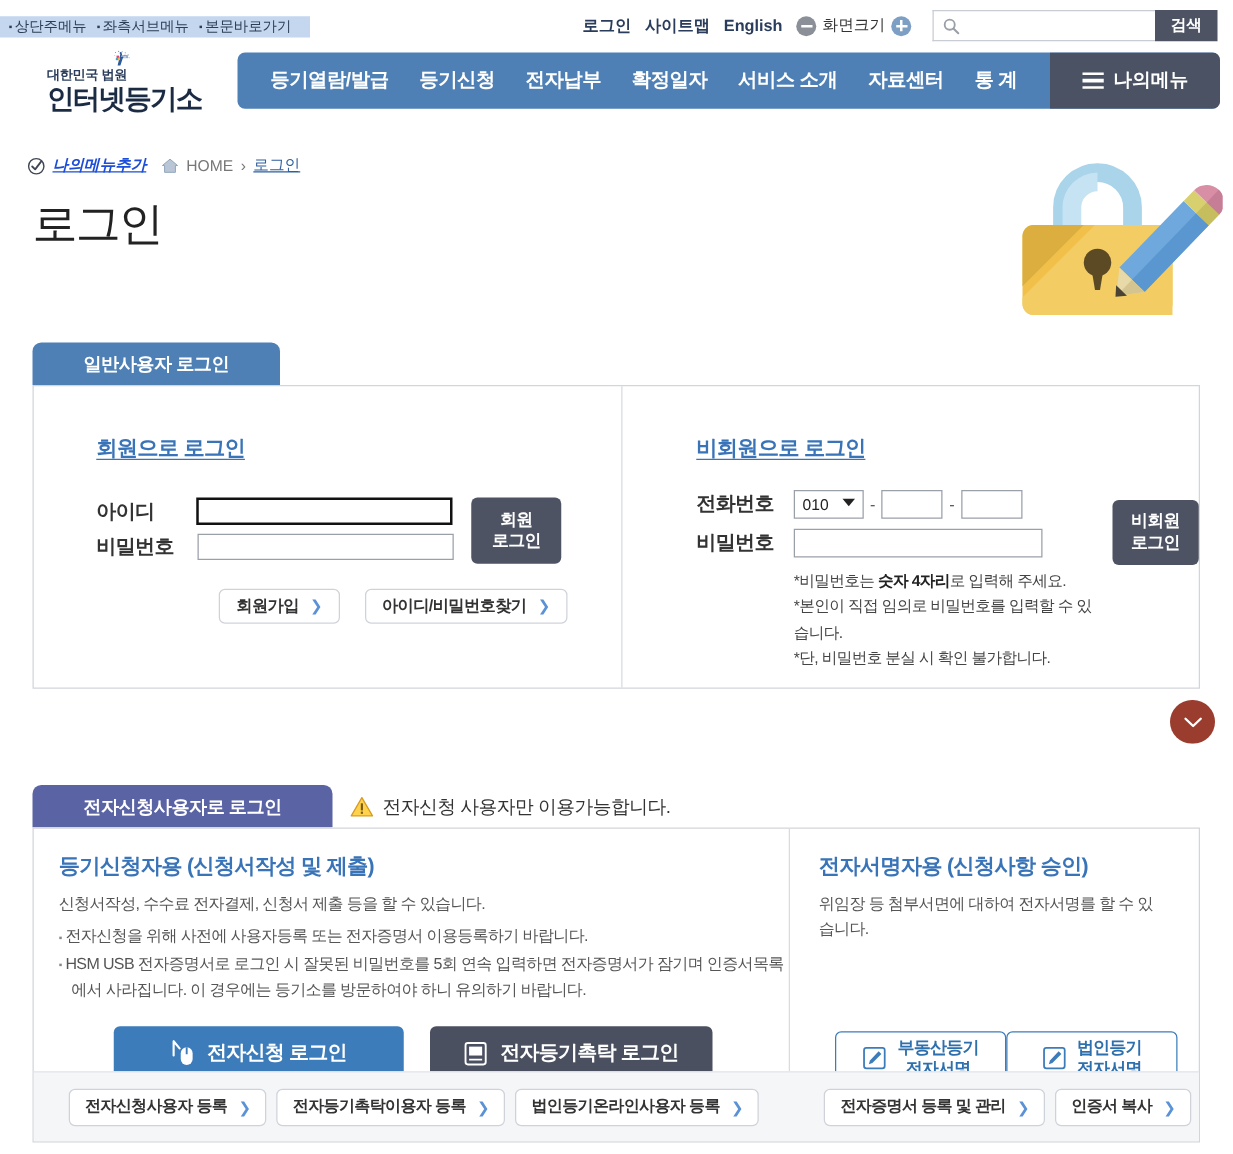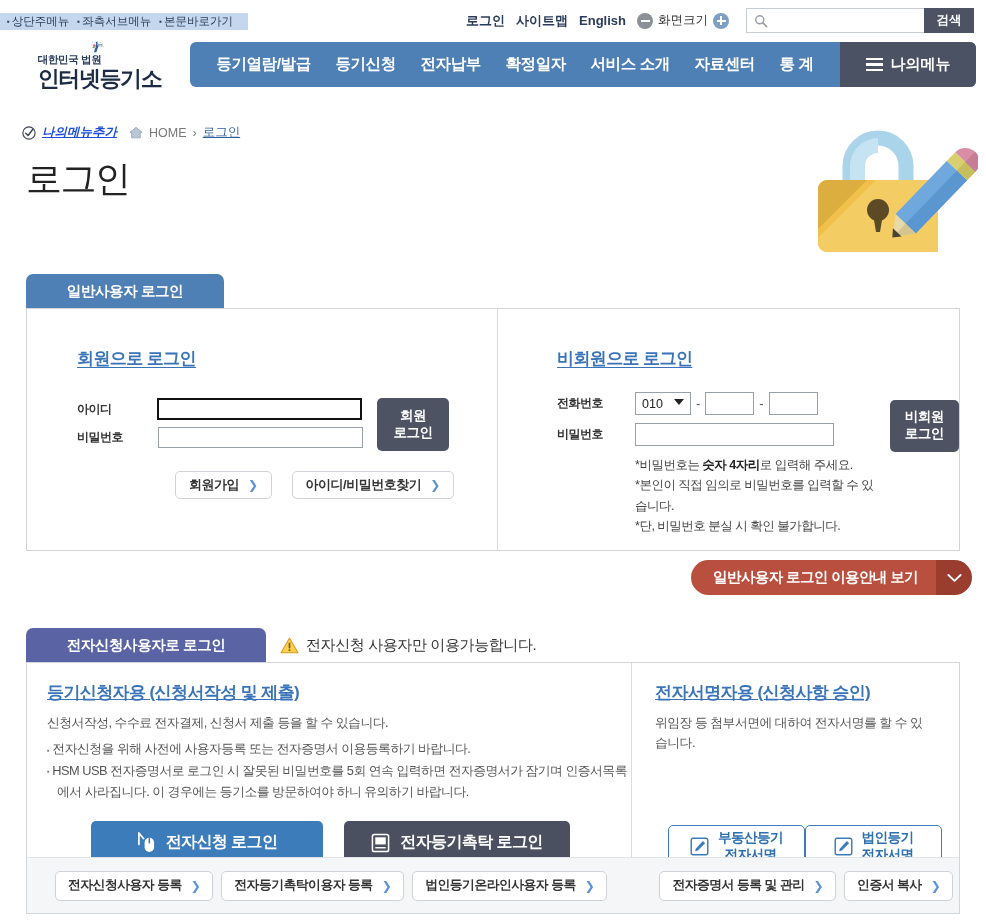--- a/index.html
+++ b/index.html
@@ -126,29 +126,28 @@
     border: 1px solid #d2d5da;
   }
   .panel-general { left: 26px; top: 308px; width: 934px; height: 243px; }
   .panel-edoc { left: 26px; top: 662px; width: 934px; height: 252px; }
 
   .vline { position: absolute; top: 0; bottom: 0; width: 1px; background: #d8dbe0; }
 
   .sect-h {
     color: #3a74b8; font-size: 17px; font-weight: bold;
     letter-spacing: -0.6px;
-    text-decoration: underline;
   }
   .sect-h.u { text-decoration: underline; text-underline-offset: 3px; }
 
   
   .memberwrap { position: absolute; left: 50px; top: 38px; }
   .frow { display: flex; align-items: center; margin-top: 0; }
   .flabel {
-    width: 80px; font-size: 12px; font-weight: bold; color: #333; letter-spacing: -0.5px;
+    width: 80px; font-size: 16px; font-weight: bold; color: #333; letter-spacing: -0.5px;
   }
   .fin {
     width: 205px; height: 21px; border: 1px solid #9aa0a8;
     background: #fff; font-size: 13px; font-family: inherit;
     padding: 0 4px; outline: none;
   }
   .fin.focus { border: 2px solid #111; height: 22px; }
 
   .btn-dark {
     background: #4e5363; color: #fff; border: none; border-radius: 5px;
@@ -420,21 +419,20 @@
         </div>
         <button class="btn-dark" style="width:78px;height:52px;margin-left:16px;margin-top:8px;">
           <span style="display:block">비회원</span>
           <span style="display:block">로그인</span>
         </button>
       </div>
     </div>
   </div>
 
   <div class="guidebar">
-    <span class="lbl">일반사용자 로그인 이용안내 보기</span>
     <span class="arw">
       <svg width="15" height="10" viewBox="0 0 16 10">
         <path d="M1.5 1.8 L8 8 L14.5 1.8" fill="none" stroke="#fff" stroke-width="2" stroke-linecap="round" stroke-linejoin="round"></path>
       </svg>
     </span>
   </div>
 
   <div class="tab tab-edoc">전자신청사용자로 로그인</div>
   <div class="warnline">
     <svg width="19" height="17" viewBox="0 0 20 18">

